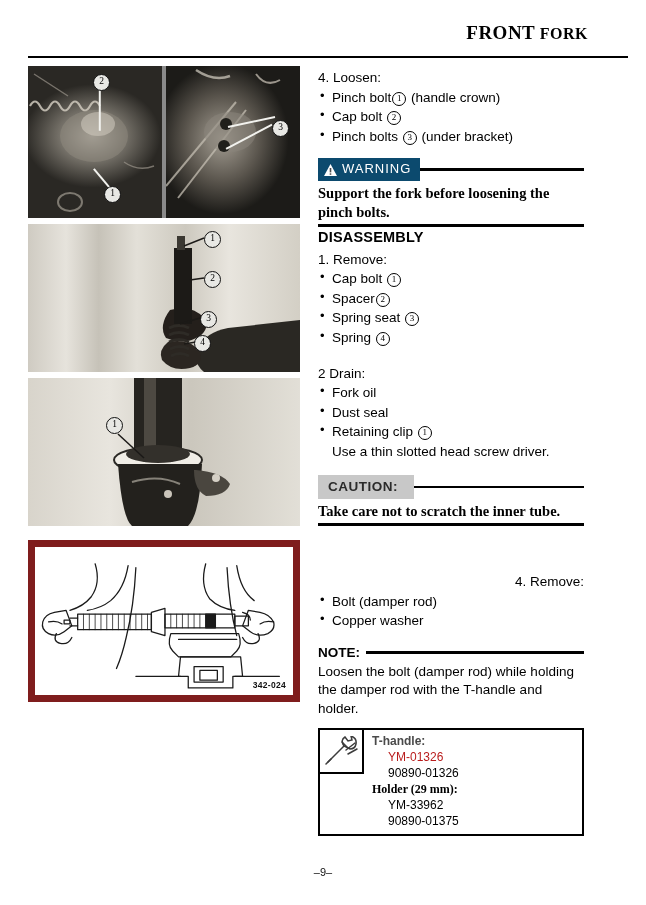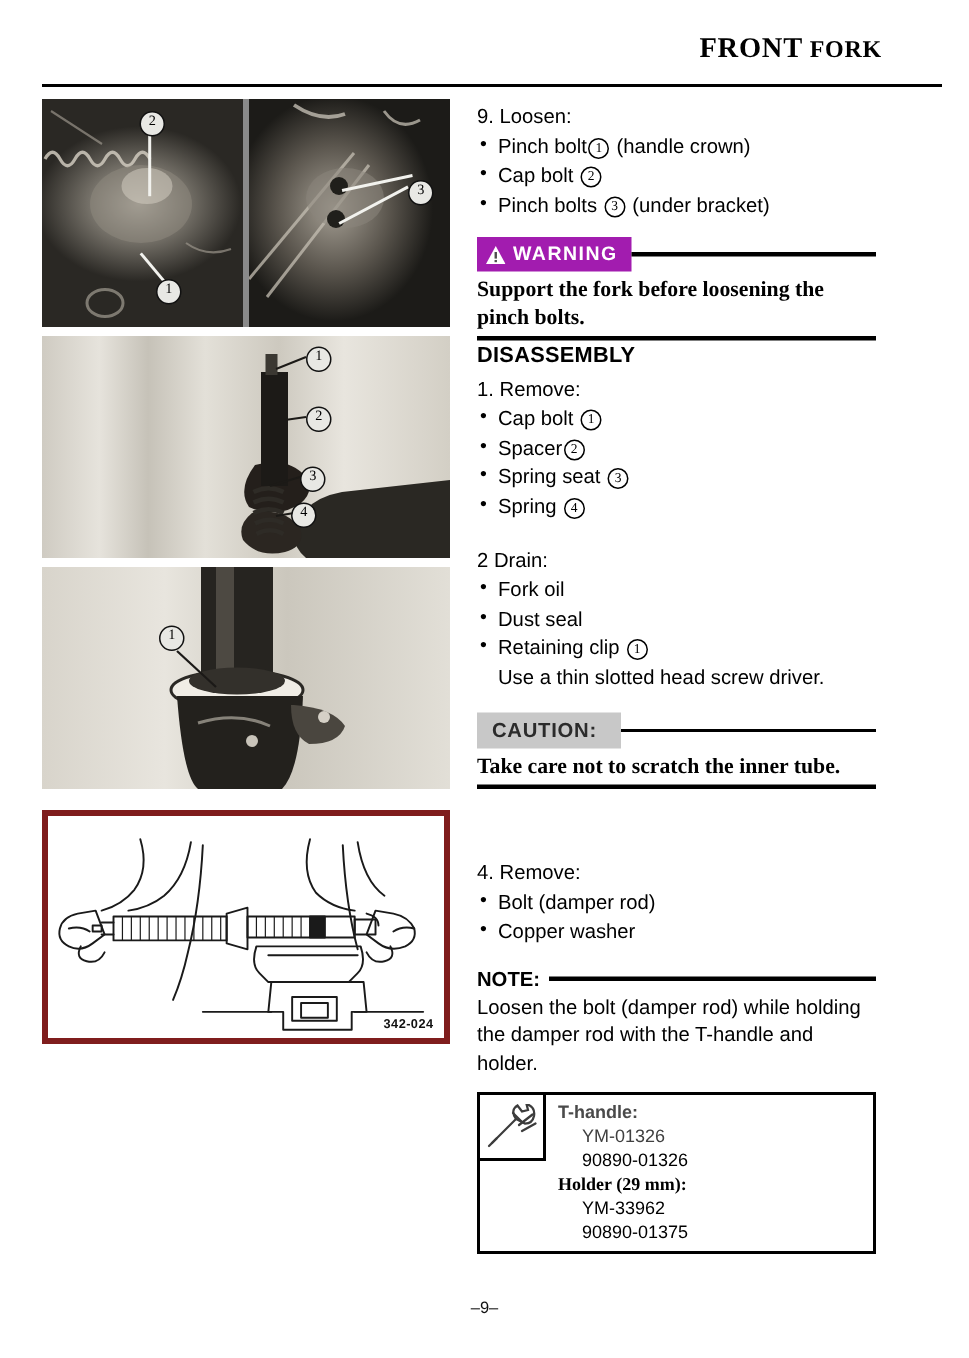--- a/index.html
+++ b/index.html
@@ -164,23 +164,23 @@
   h2.section-head {
     font-size: 14.5px;
     font-weight: bold;
     margin: 0 0 2px 0;
     letter-spacing: 0.2px;
   }
 
   
   .admon-row { display: flex; align-items: center; margin-top: 4px; }
   .warn-badge {
-    background: #a21caf;
+    background: #0c4a6e;
     color: #fff;
-    font-weight: bold;
+    font-weight: normal;
     font-size: 13px;
     padding: 2px 9px 2px 6px;
     letter-spacing: 1px;
     display: flex;
     align-items: center;
     gap: 5px;
   }
   .caution-badge {
     background: #c8c8c8;
     color: #2b2b2b;
@@ -239,25 +239,25 @@
     justify-content: center;
   }
   #tool-text {
     padding: 4px 0 4px 8px;
     font-size: 12px;
     line-height: 1.33;
   }
   .tool-name { color: #4a4a4a; font-weight: bold; }
   .tool-name.dark { color: #000000; font-family: "Liberation Serif", serif; }
   .tool-pn { padding-left: 16px; }
-  .tool-pn.faded { color: #404040; }
+  .tool-pn.faded { color: #b91c1c; }
 
   
   #linedraw-box {
-    border: 4px solid #7f1d1d;
+    border: 7px solid #7f1d1d;
     background: #fff;
     position: relative;
     height: 148px;
     margin-top: 14px;
   }
   #figure-code {
     position: absolute;
     right: 7px;
     bottom: 5px;
     font-size: 8.5px;
@@ -455,21 +455,21 @@
         <path d="M104 128 L150 128"></path>
         <path d="M206 128 L252 128"></path>
       </g>
     </svg>
     <div id="figure-code">342-024</div>
   </div>
 </div>
 
 <div id="right-col">
 
-  <div class="step">9. Loosen:</div>
+  <div class="step">4. Loosen:</div>
   <ul class="bullets">
     <li>
       <span>Pinch bolt</span><span class="circ">1</span> <span>(handle crown)</span>
     </li>
     <li>
       <span>Cap bolt</span> <span class="circ">2</span>
     </li>
     <li>
       <span>Pinch bolts</span> <span class="circ">3</span> <span>(under bracket)</span>
     </li>
@@ -519,21 +519,21 @@
     <li class="nobullet">Use a thin slotted head screw driver.</li>
   </ul>
 
   <div class="admon-row" style="margin-top:14px;">
     <div class="caution-badge">CAUTION:</div>
     <div class="admon-rule"></div>
   </div>
   <div class="admon-body">Take care not to scratch the inner tube.</div>
   <div class="under-rule"></div>
 
-  <div class="step" style="margin-top:46px;">4. Remove:</div>
+  <div class="step" style="margin-top:46px;text-align:right;">4. Remove:</div>
   <ul class="bullets">
     <li>Bolt (damper rod)</li>
     <li>Copper washer</li>
   </ul>
 
   <div class="admon-row" style="margin-top:12px;">
     <div class="note-badge">NOTE:</div>
     <div class="admon-rule"></div>
   </div>
   <div class="note-body">Loosen the bolt (damper rod) while holding</div>

